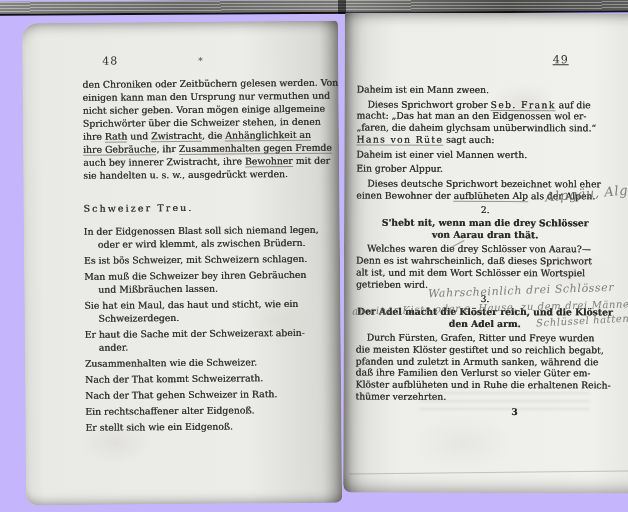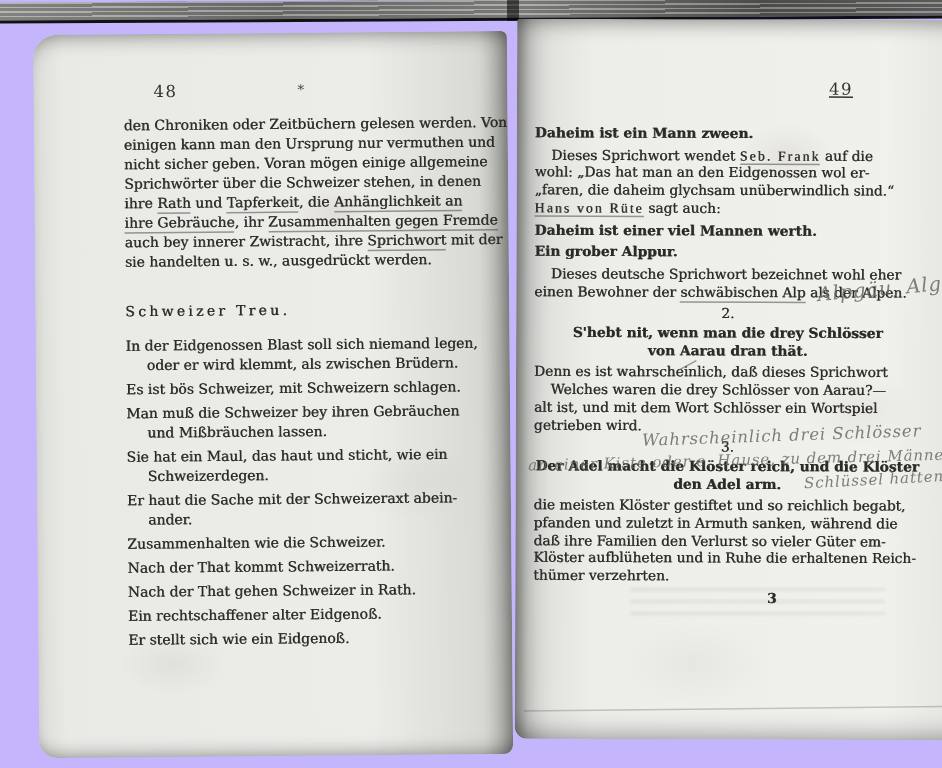--- a/index.html
+++ b/index.html
@@ -50,27 +50,27 @@
   
   .pagenum{position:absolute;font-size:11px;color:#33322f;letter-spacing:1px;}
   .page-left .pagenum{left:80px;top:32px;}
   .page-right .pagenum{right:66px;top:40px;text-decoration:underline;}
   .speck{position:absolute;left:176px;top:34px;font-size:9px;color:#44433f;}
   .content{position:absolute;color:#2b2a27;text-shadow:0.35px 0 0 rgba(43,42,39,.75);}
   .page-left .content{left:60px;top:55px;width:254px;font-size:9.3px;line-height:13px;}
   .page-right .content{left:12px;top:69px;width:258px;font-size:9.2px;line-height:11.7px;}
   .line{white-space:nowrap;}
   .line .u{border-bottom:1px solid rgba(75,75,72,.55);}
-  .line .sp{letter-spacing:1.4px;font-family:Liberation Serif, serif;}
+  .line .sp{letter-spacing:1.4px;}
   .line.indent{text-indent:11px;}
   .blk.paragraph{margin-bottom:3px;}
   .blk.section-heading{margin:20px 0 10px;letter-spacing:2.2px;}
   .blk.proverb{margin-bottom:3px;}
   .blk.proverb .cont{padding-left:14px;}
-  .blk.proverb-bold{margin:2px 0 3px;font-weight:bold;}
+  .blk.proverb-bold{margin:2px 0 3px;font-weight:normal;}
   .blk.section-number{margin:2px 0 1px;text-align:center;}
   .blk.proverb-heading{margin-bottom:3px;text-align:center;font-weight:bold;}
   .blk.signature-mark{margin-top:3px;text-align:center;font-weight:bold;transform:translateX(30px);}
   
   .annot{
     position:absolute;color:rgba(105,104,100,.85);font-style:italic;
     font-family:"DejaVu Serif","Liberation Serif",serif;letter-spacing:.6px;white-space:nowrap;
   }
   .annot-alp{left:545px;top:186px;font-size:13px;transform:rotate(-5deg);}
   .annot-s1{left:428px;top:284px;font-size:11px;transform:rotate(-2deg);}
@@ -96,23 +96,23 @@
 
   <div class="page page-left">
     <div class="pagenum">48</div>
     <div class="speck">*</div>
     <div class="content" id="left-content">
         <div class="blk paragraph">
           <div class="line"><span>den Chroniken oder Zeitbüchern gelesen werden. Von</span></div>
           <div class="line"><span>einigen kann man den Ursprung nur vermuthen und</span></div>
           <div class="line"><span>nicht sicher geben. Voran mögen einige allgemeine</span></div>
           <div class="line"><span>Sprichwörter über die Schweizer stehen, in denen</span></div>
-          <div class="line"><span>ihre </span><span class="u">Rath</span><span> und </span><span class="u">Tapferkeit</span><span>, die </span><span class="u">Anhänglichkeit an</span></div>
+          <div class="line"><span>ihre </span><span class="u">Rath</span><span> und </span><span class="u">Zwistracht</span><span>, die </span><span class="u">Anhänglichkeit an</span></div>
           <div class="line"><span class="u">ihre Gebräuche</span><span>, ihr </span><span class="u">Zusammenhalten gegen Fremde</span></div>
-          <div class="line"><span>auch bey innerer Zwistracht, ihre </span><span class="u">Sprichwort</span><span> mit der</span></div>
+          <div class="line"><span>auch bey innerer Zwistracht, ihre </span><span class="u">Bewohner</span><span> mit der</span></div>
           <div class="line"><span>sie handelten u. s. w., ausgedrückt werden.</span></div>
         </div>
         <div class="blk section-heading">
           <div class="line"><span>Schweizer Treu.</span></div>
         </div>
         <div class="blk proverb">
           <div class="line"><span>In der Eidgenossen Blast soll sich niemand legen,</span></div>
           <div class="line cont"><span>oder er wird klemmt, als zwischen Brüdern.</span></div>
         </div>
         <div class="blk proverb">
@@ -148,56 +148,57 @@
       </div>
   </div>
 
   <div class="page page-right">
     <div class="pagenum">49</div>
     <div class="content" id="right-content">
         <div class="blk proverb-bold">
           <div class="line"><span>Daheim ist ein Mann zween.</span></div>
         </div>
         <div class="blk paragraph">
-          <div class="line indent"><span>Dieses Sprichwort wendet </span><span class="u sp">Seb. Frank</span><span> auf die</span></div>
-          <div class="line"><span>wohl: „Das hat man an den Eidgenossen wol er-</span></div>
+          <div class="line indent"><span>Dieses Sprichwort grober </span><span class="u sp">Seb. Frank</span><span> auf die</span></div>
+          <div class="line"><span>macht: „Das hat man an den Eidgenossen wol er-</span></div>
           <div class="line"><span>„faren, die daheim glychsam unüberwindlich sind.“</span></div>
           <div class="line"><span class="u sp">Hans von Rüte</span><span> sagt auch:</span></div>
         </div>
         <div class="blk proverb-bold">
           <div class="line"><span>Daheim ist einer viel Mannen werth.</span></div>
         </div>
         <div class="blk proverb-bold">
           <div class="line"><span>Ein grober Alppur.</span></div>
         </div>
         <div class="blk paragraph">
           <div class="line indent"><span>Dieses deutsche Sprichwort bezeichnet wohl eher</span></div>
-          <div class="line"><span>einen Bewohner der </span><span class="u">schwäbischen Alp</span><span> als der Alpen.</span></div>
+          <div class="line"><span>einen Bewohner der </span><span class="u">aufblüheten Alp</span><span> als der Alpen.</span></div>
         </div>
         <div class="blk section-number">
           <div class="line"><span>2.</span></div>
         </div>
         <div class="blk proverb-heading">
           <div class="line"><span>S'hebt nit, wenn man die drey Schlösser</span></div>
           <div class="line"><span>von Aarau dran thät.</span></div>
         </div>
         <div class="blk paragraph">
+          <div class="line indent"><span>Welches waren die drey Schlösser von Aarau?—</span></div>
           <div class="line"><span>Denn es ist wahrscheinlich, daß dieses Sprichwort</span></div>
-          <div class="line indent"><span>Welches waren die drey Schlösser von Aarau?—</span></div>
           <div class="line"><span>alt ist, und mit dem Wort Schlösser ein Wortspiel</span></div>
           <div class="line"><span>getrieben wird.</span></div>
         </div>
         <div class="blk section-number">
           <div class="line"><span>3.</span></div>
         </div>
         <div class="blk proverb-heading">
           <div class="line"><span>Der Adel macht die Klöster reich, und die Klöster</span></div>
           <div class="line"><span>den Adel arm.</span></div>
         </div>
         <div class="blk paragraph">
+          <div class="line indent"><span>Durch Fürsten, Grafen, Ritter und Freye wurden</span></div>
           <div class="line"><span>die meisten Klöster gestiftet und so reichlich begabt,</span></div>
           <div class="line"><span>pfanden und zuletzt in Armuth sanken, während die</span></div>
           <div class="line"><span>daß ihre Familien den Verlurst so vieler Güter em-</span></div>
           <div class="line"><span>Klöster aufblüheten und in Ruhe die erhaltenen Reich-</span></div>
           <div class="line"><span>thümer verzehrten.</span></div>
         </div>
         <div class="blk signature-mark">
           <div class="line"><span>3</span></div>
         </div>
       </div>

